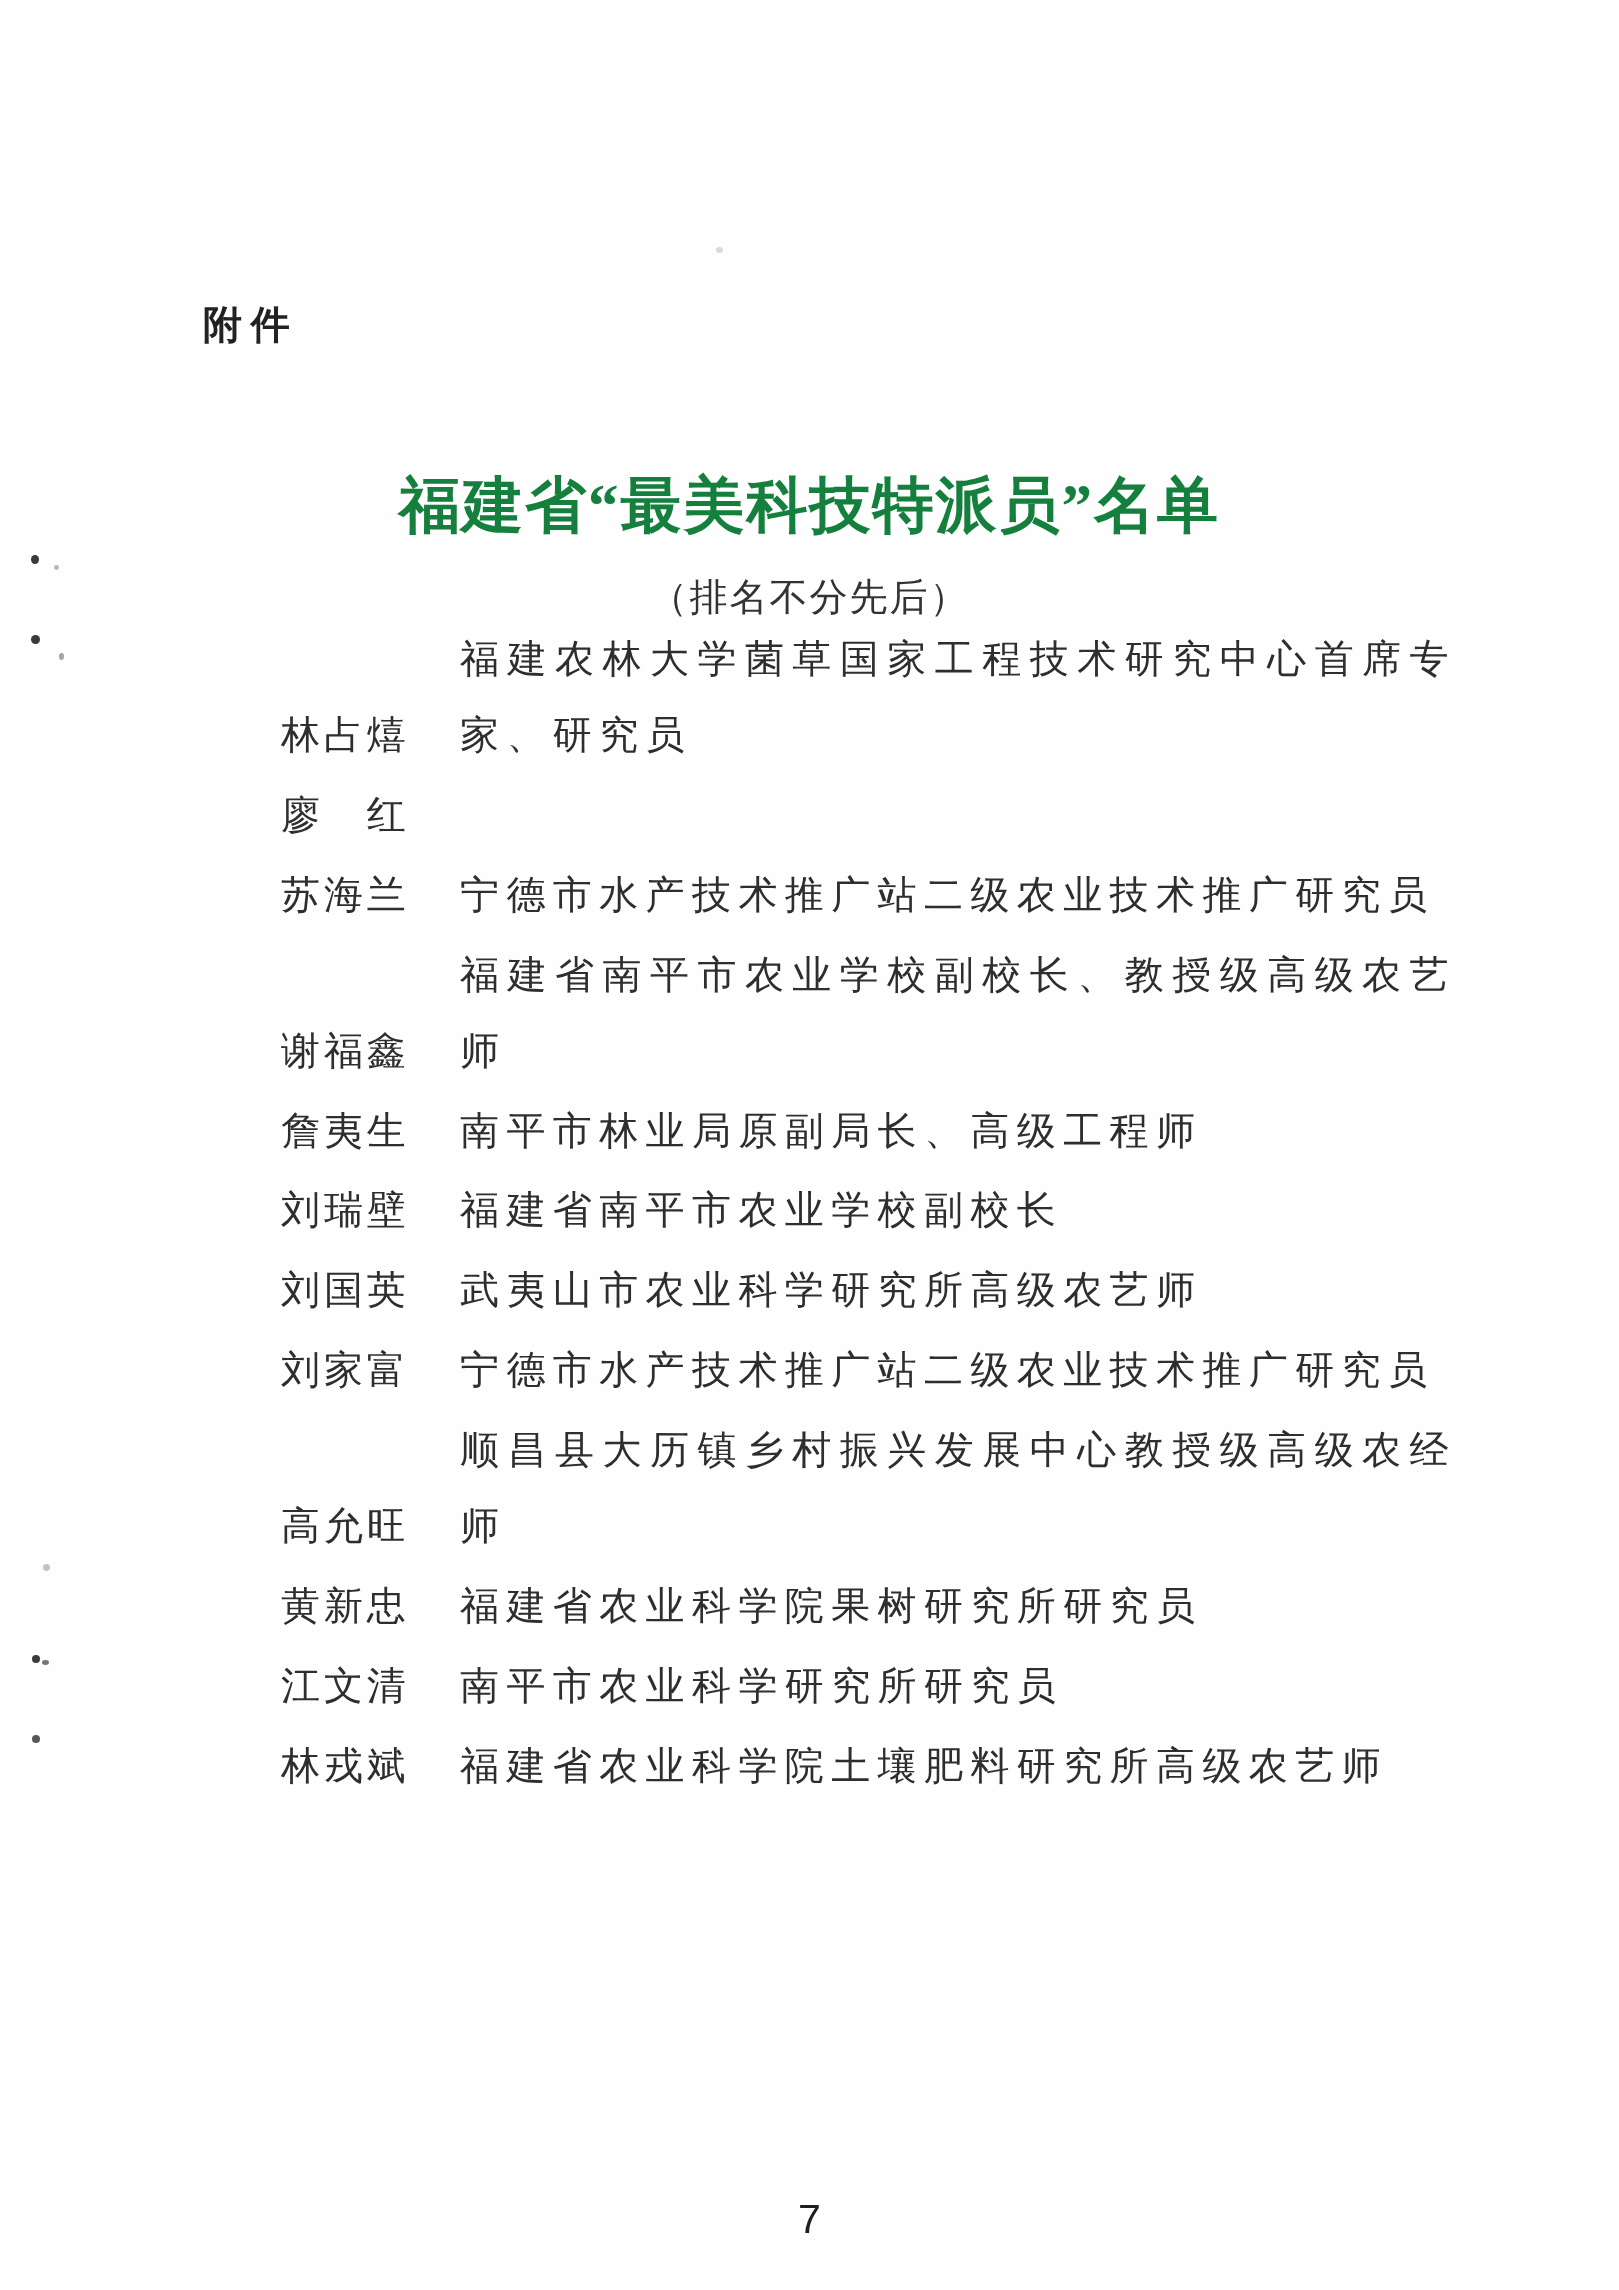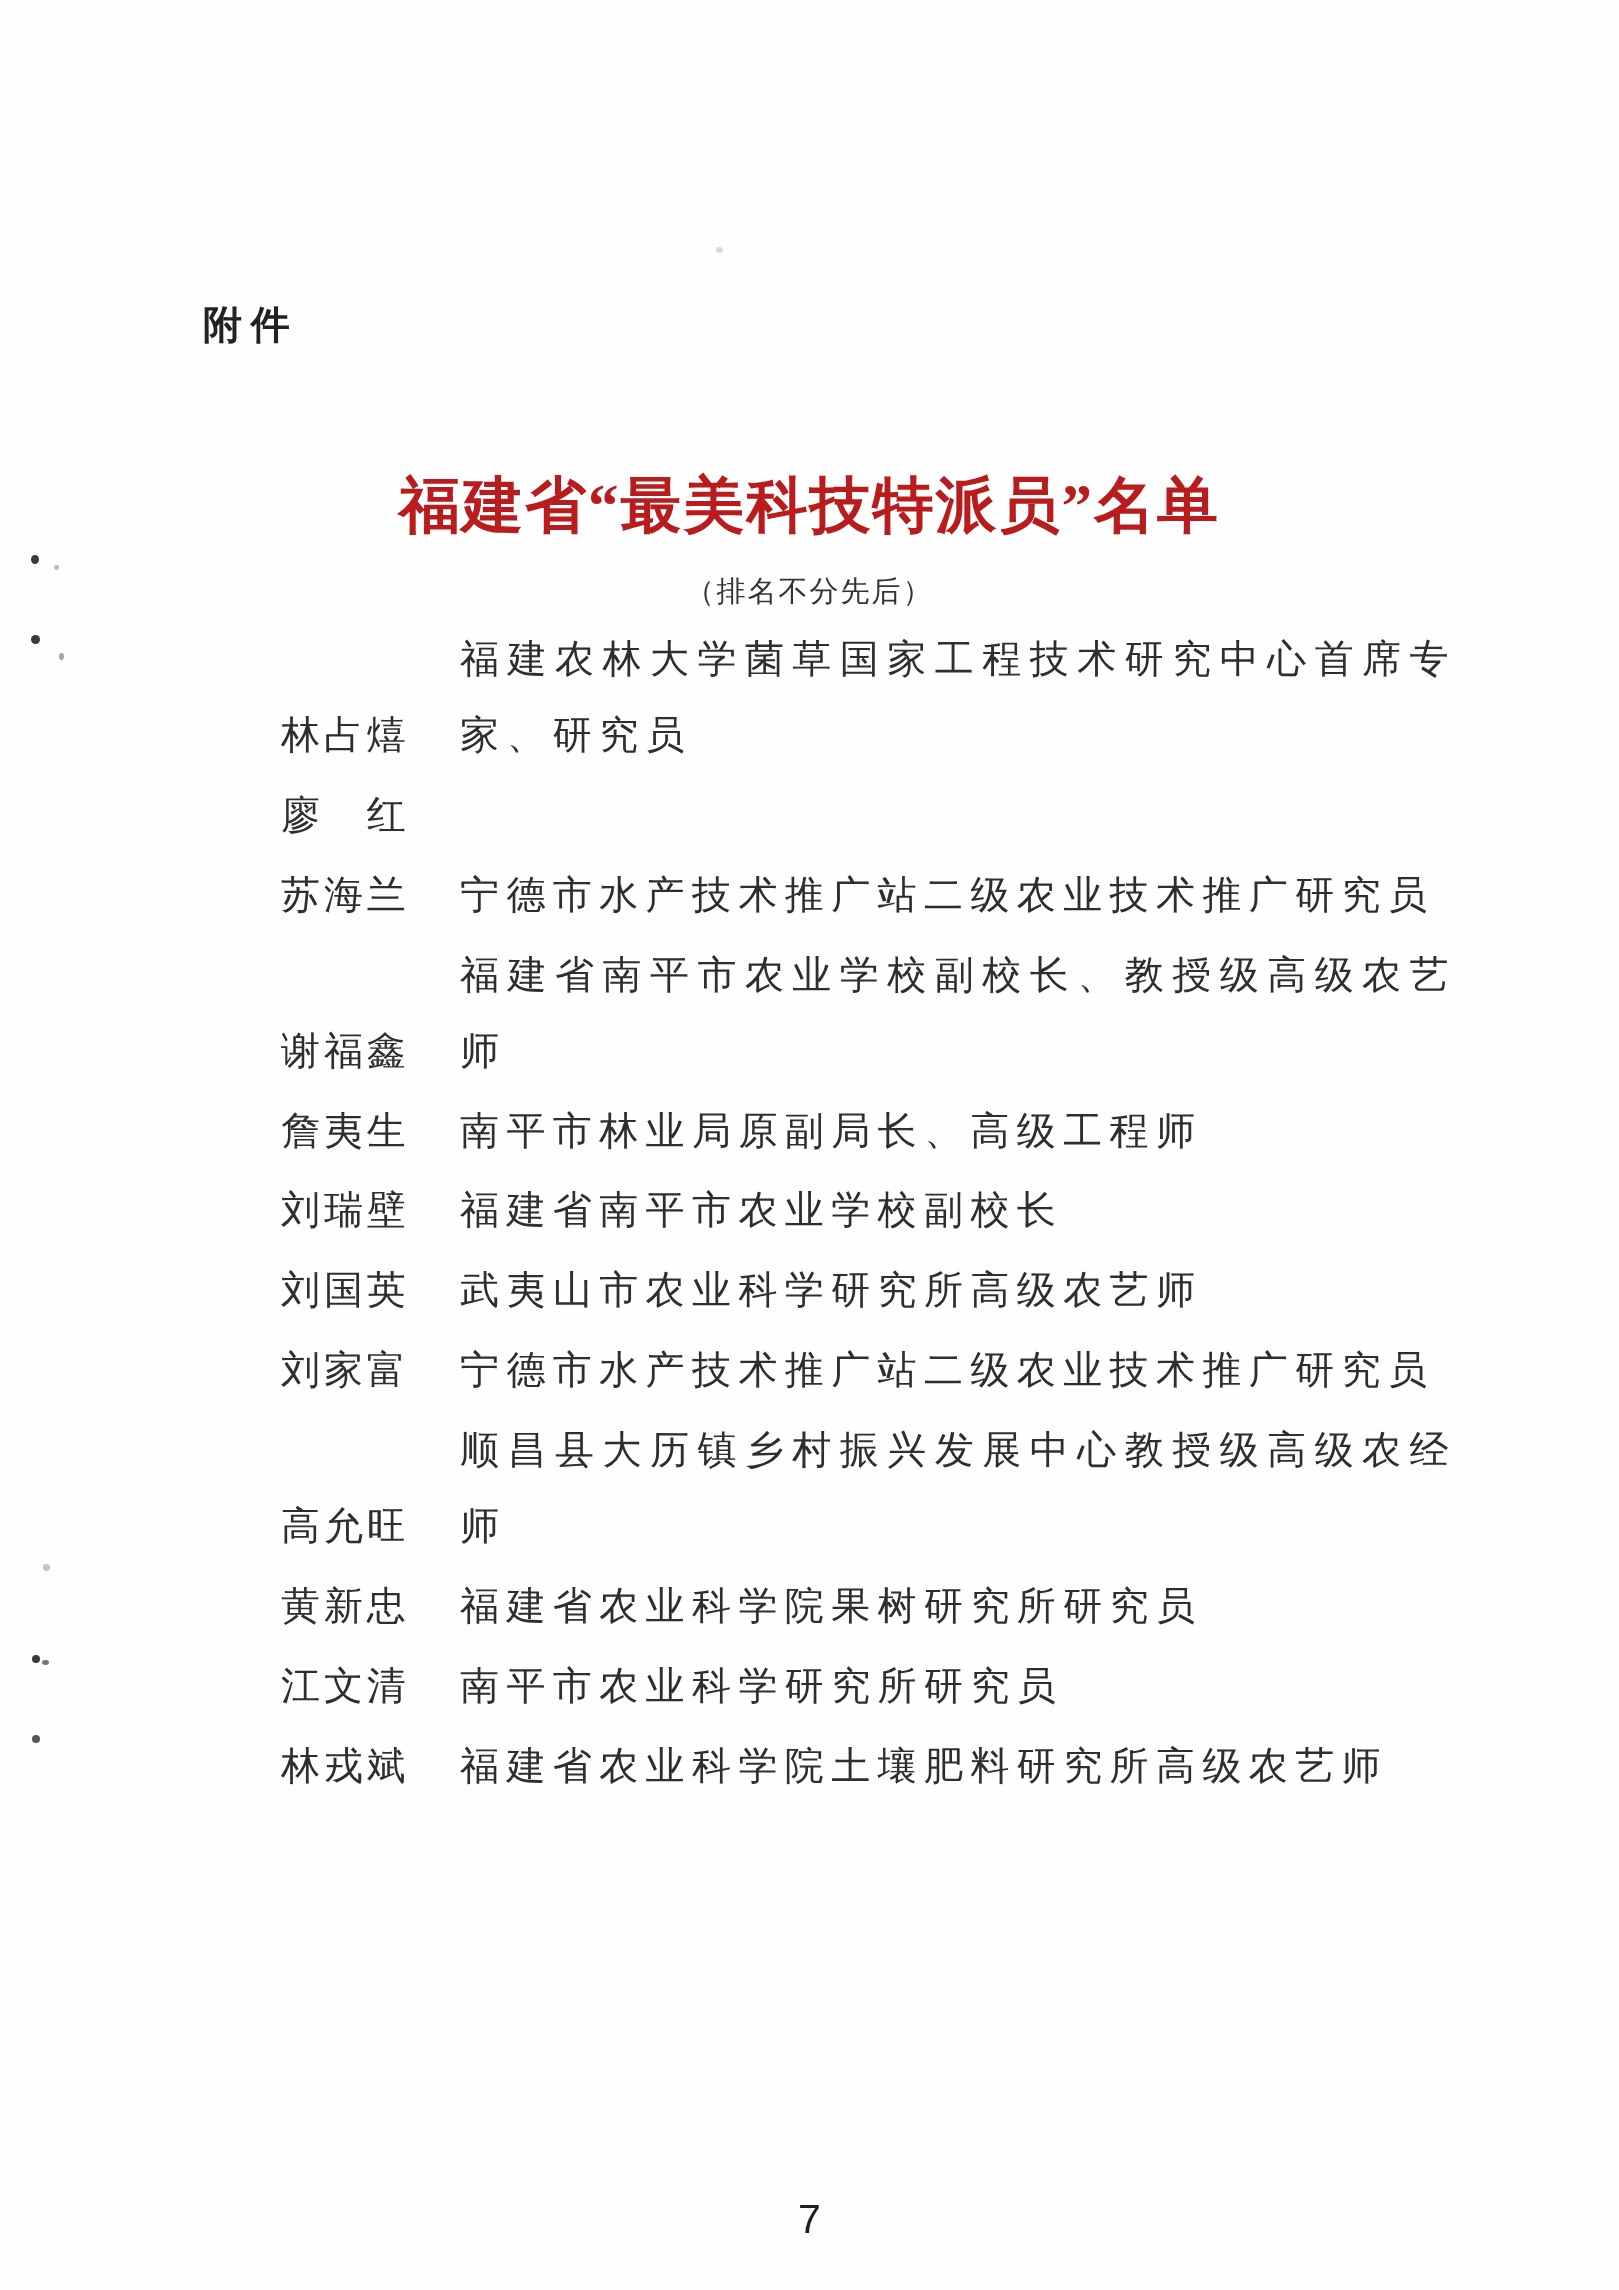--- a/index.html
+++ b/index.html
@@ -29,30 +29,30 @@
   .doc-title {
     position: absolute;
     left: 0;
     top: 465px;
     width: 100%;
     text-align: center;
     font-family: "Liberation Serif", serif;
     font-weight: 700;
     font-size: 61px;
     letter-spacing: 2px;
-    color: #b91c1c;
+    color: #15803d;
     white-space: nowrap;
   }
   .doc-subtitle {
     position: absolute;
     left: 0;
     top: 572px;
     width: 100%;
     text-align: center;
-    font-size: 29px;
+    font-size: 38px;
     letter-spacing: 2px;
     color: #333333;
   }
   .name-list {
     position: absolute;
     left: 281px;
     top: 621px;
     width: 1176px;
   }
   .entry {

